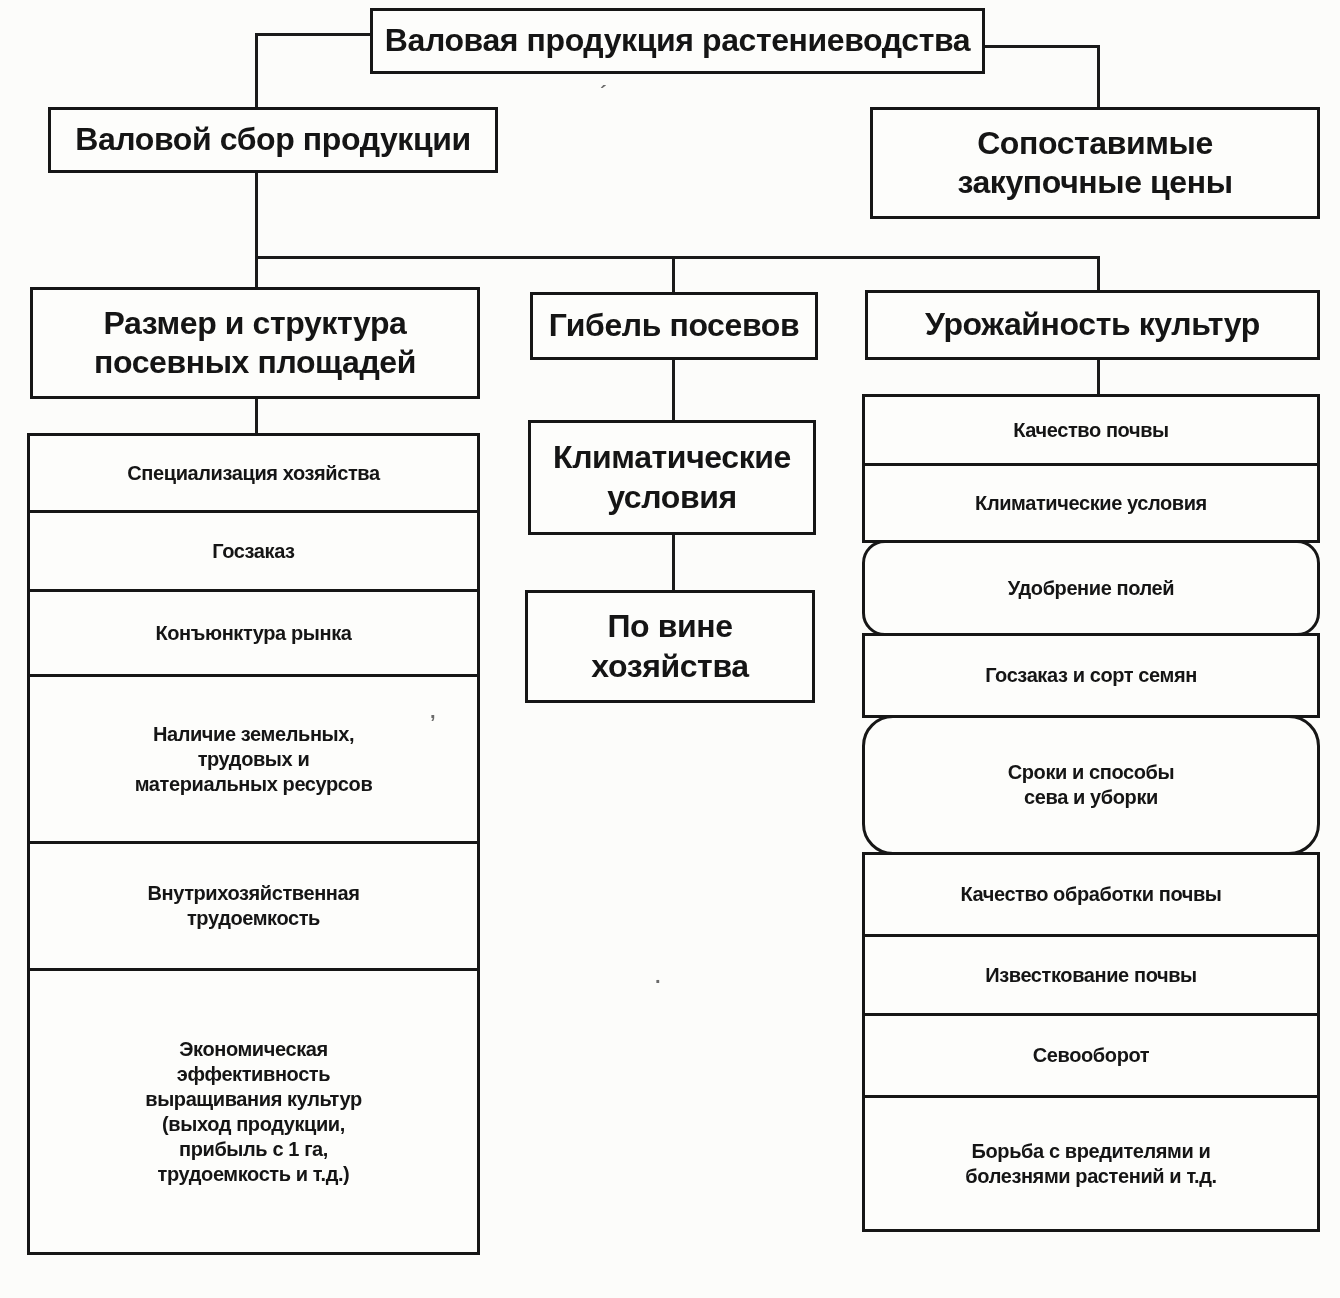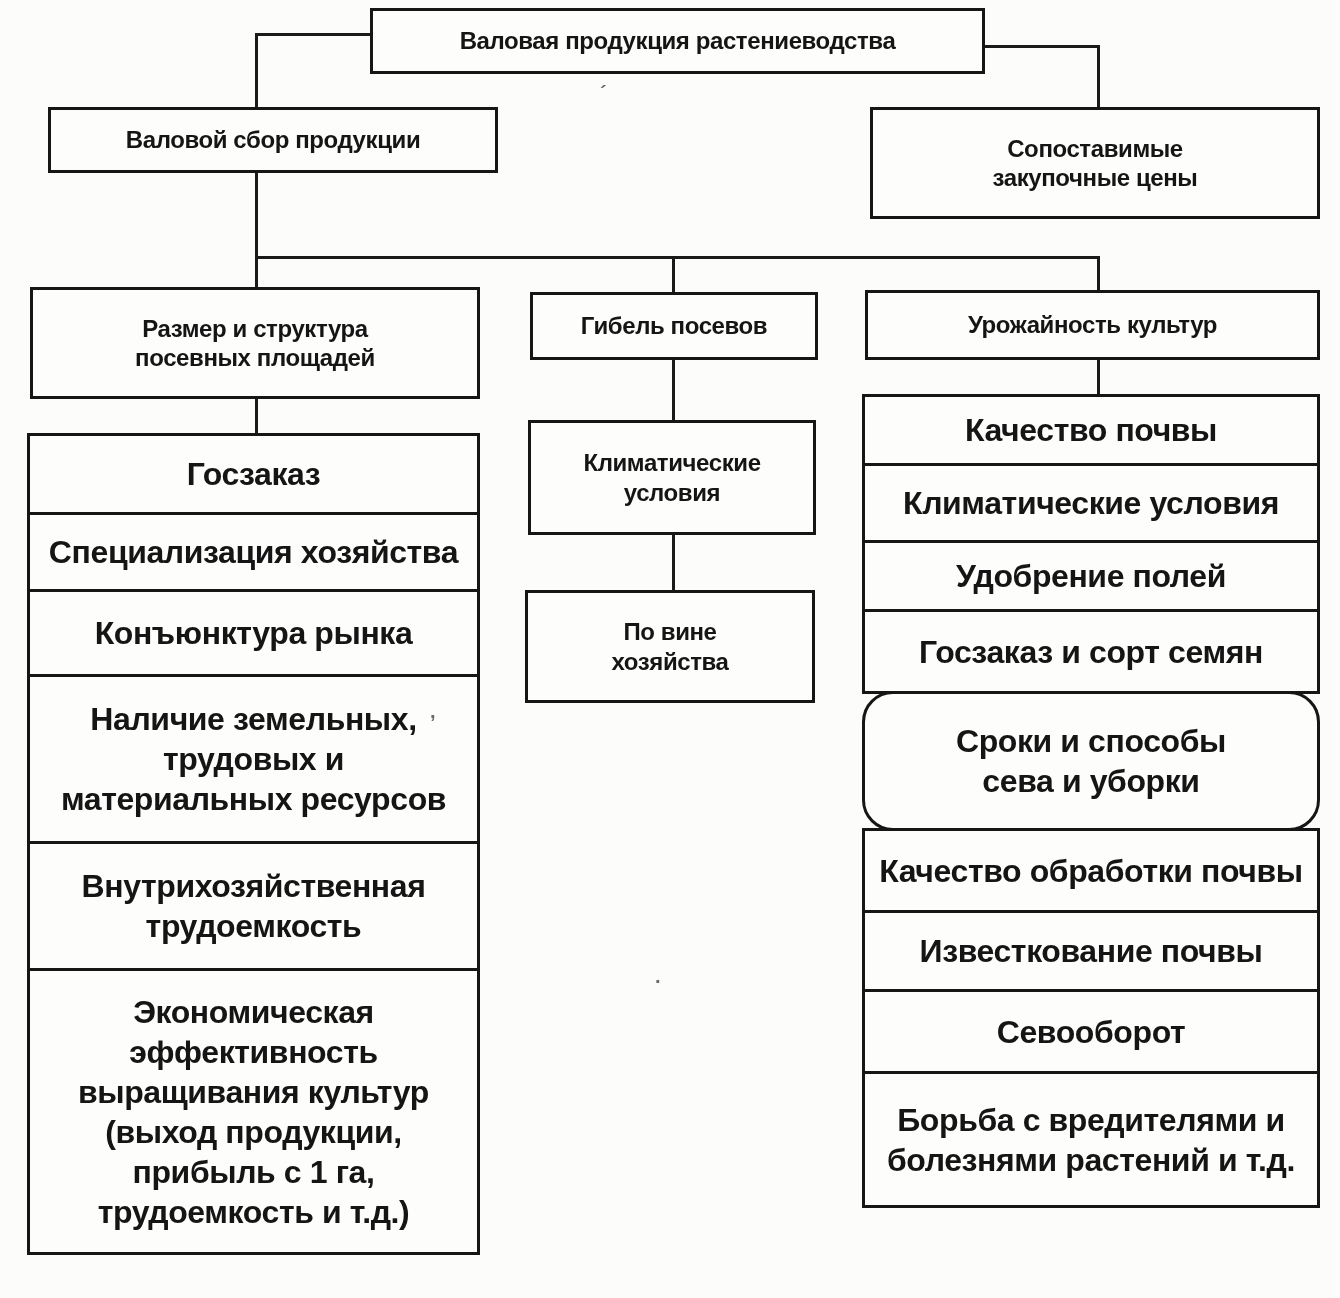--- a/index.html
+++ b/index.html
@@ -19,40 +19,40 @@
   .box {
     position: absolute;
     box-sizing: border-box;
     border: 3px solid #161616;
     background: #fdfdfb;
     display: flex;
     align-items: center;
     justify-content: center;
     text-align: center;
     font-weight: bold;
-    font-size: 24px;
+    font-size: 32px;
     line-height: 1.22;
     white-space: pre-line;
     letter-spacing: -0.4px;
     padding: 16px 10px;
   }
   .stack {
     position: absolute;
     box-sizing: border-box;
   }
   .stack-item {
     box-sizing: border-box;
     border: 3px solid #161616;
     background: #fdfdfb;
     display: flex;
     align-items: center;
     justify-content: center;
     text-align: center;
     font-weight: bold;
-    font-size: 32px;
+    font-size: 20px;
     line-height: 1.25;
     white-space: pre-line;
     letter-spacing: -0.4px;
     padding: 4px 12px;
     margin-top: -3px;
   }
   .stack-item:first-child { margin-top: 0; }
   .hline, .vline {
     position: absolute;
     background: #1a1a1a;
@@ -102,40 +102,40 @@
 
   <div class="box" style="left:865px; top:290px; width:455px; height:70px;">Урожайность культур</div>
 
   <div class="box" style="left:528px; top:420px; width:288px; height:115px;">Климатические
 условия</div>
 
   <div class="box" style="left:525px; top:590px; width:290px; height:113px;">По вине
 хозяйства</div>
 
   <div class="stack" style="left:27px; top:433px; width:453px;">
+    <div class="stack-item" style="height:80px;">Специализация хозяйства</div>
     <div class="stack-item" style="height:82px;">Госзаказ</div>
-    <div class="stack-item" style="height:80px;">Специализация хозяйства</div>
     <div class="stack-item" style="height:88px;">Конъюнктура рынка</div>
     <div class="stack-item" style="height:170px;">Наличие земельных,
 трудовых и
 материальных ресурсов</div>
     <div class="stack-item" style="height:130px;">Внутрихозяйственная
 трудоемкость</div>
     <div class="stack-item" style="height:287px;">Экономическая
 эффективность
 выращивания культур
 (выход продукции,
 прибыль с 1 га,
 трудоемкость и т.д.)</div>
   </div>
 
   <div class="stack" style="left:862px; top:394px; width:458px;">
     <div class="stack-item" style="height:72px;">Качество почвы</div>
     <div class="stack-item" style="height:80px;">Климатические условия</div>
-    <div class="stack-item" style="height:72px;">Удобрение полей</div>
+    <div class="stack-item" style="height:96px;border-radius:23px;">Удобрение полей</div>
     <div class="stack-item" style="height:85px;">Госзаказ и сорт семян</div>
     <div class="stack-item" style="height:140px;border-radius:31px;">Сроки и способы
 сева и уборки</div>
     <div class="stack-item" style="height:85px;">Качество обработки почвы</div>
     <div class="stack-item" style="height:82px;">Известкование почвы</div>
     <div class="stack-item" style="height:85px;">Севооборот</div>
     <div class="stack-item" style="height:137px;">Борьба с вредителями и
 болезнями растений и т.д.</div>
   </div>
 

